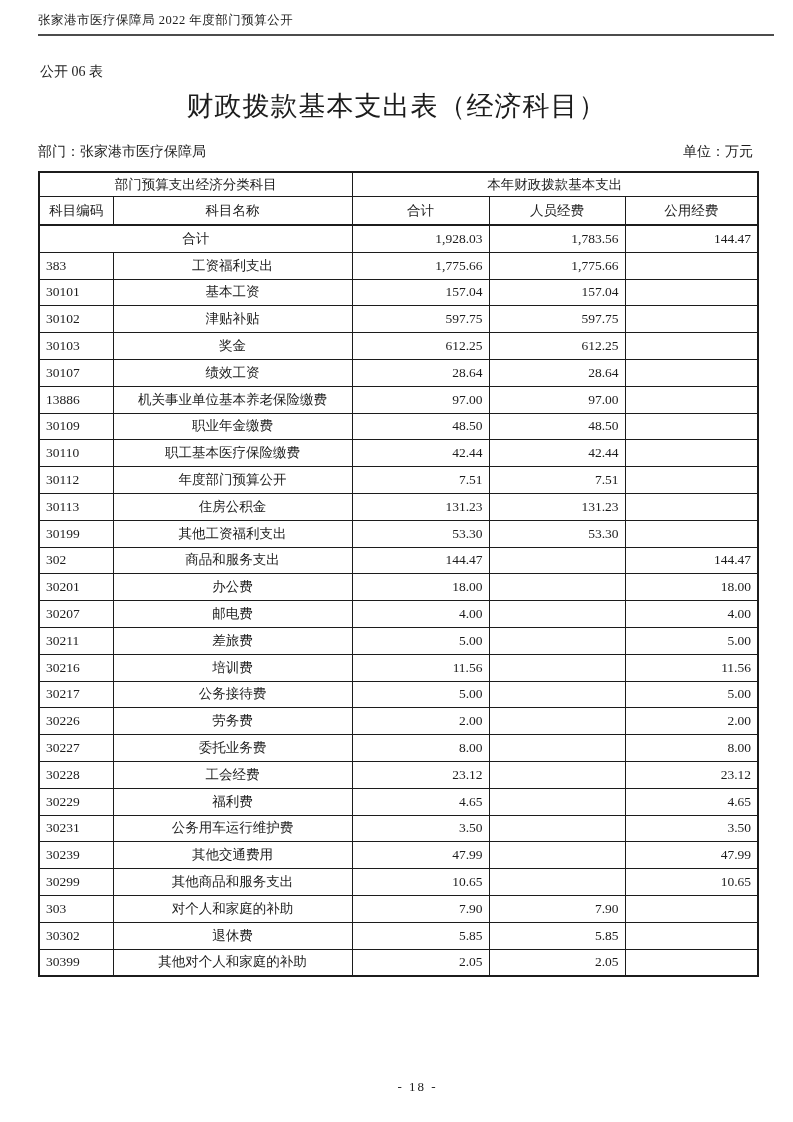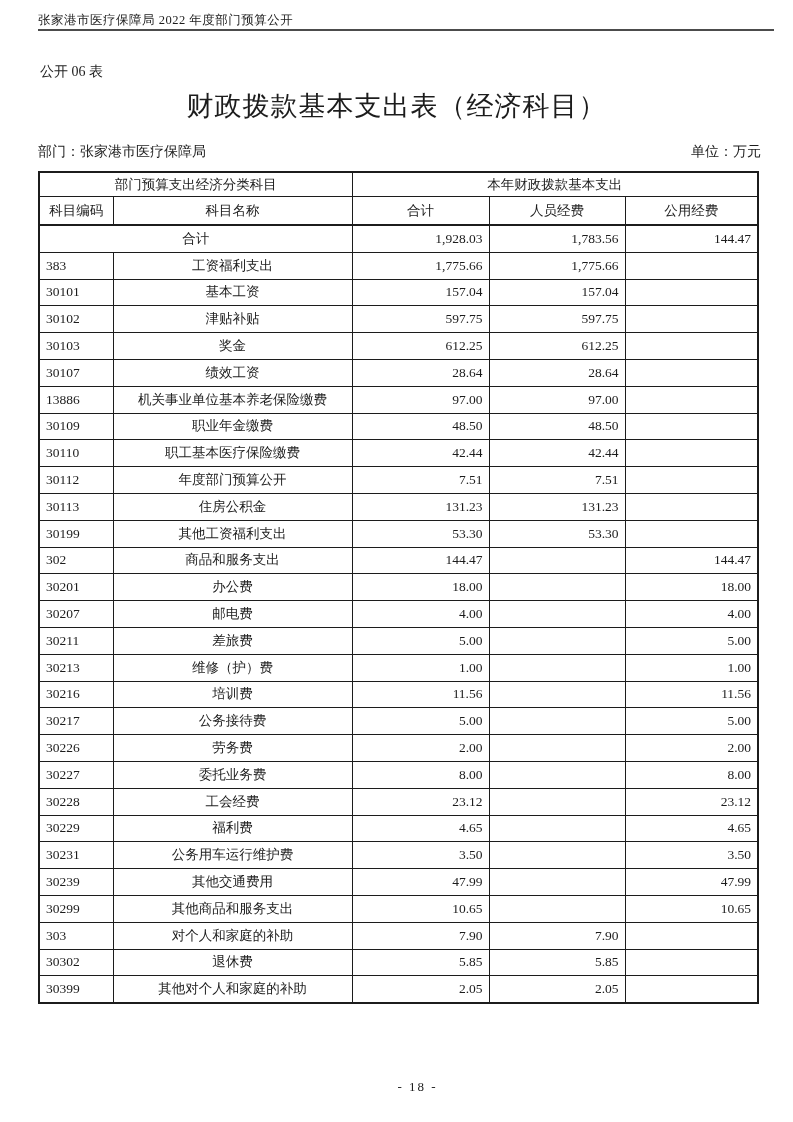--- a/index.html
+++ b/index.html
@@ -15,20 +15,21 @@
     color: #1c1c1c;
     overflow: hidden;
   }
   .doc-header {
     position: absolute;
     top: 12px;
     left: 38px;
     right: 19px;
     font-size: 12.5px;
     letter-spacing: 0.5px;
+    padding-bottom: 5px;
     border-bottom: 2px solid #4c4c4c;
   }
   .form-label {
     position: absolute;
     top: 63px;
     left: 40px;
     font-size: 14px;
   }
   .page-title {
     position: absolute;
@@ -37,21 +38,21 @@
     width: 100%;
     text-align: center;
     font-size: 27px;
     font-weight: normal;
     letter-spacing: 1px;
   }
   .meta-row {
     position: absolute;
     top: 143px;
     left: 38px;
-    right: 32px;
+    right: 40px;
     display: flex;
     justify-content: space-between;
     font-size: 14px;
   }
   table.budget-table {
     position: absolute;
     top: 171px;
     left: 38px;
     width: 719px;
     border-collapse: collapse;
@@ -230,27 +231,20 @@
     <td class="cell-num">4.00</td>
   </tr>
       <tr>
     <td class="cell-code">30211</td>
     <td class="cell-name">差旅费</td>
     <td class="cell-num">5.00</td>
     <td class="cell-num"></td>
     <td class="cell-num">5.00</td>
   </tr>
       <tr>
-    <td class="cell-code">30213</td>
-    <td class="cell-name">维修（护）费</td>
-    <td class="cell-num">1.00</td>
-    <td class="cell-num"></td>
-    <td class="cell-num">1.00</td>
-  </tr>
-      <tr>
     <td class="cell-code">30216</td>
     <td class="cell-name">培训费</td>
     <td class="cell-num">11.56</td>
     <td class="cell-num"></td>
     <td class="cell-num">11.56</td>
   </tr>
       <tr>
     <td class="cell-code">30217</td>
     <td class="cell-name">公务接待费</td>
     <td class="cell-num">5.00</td>

